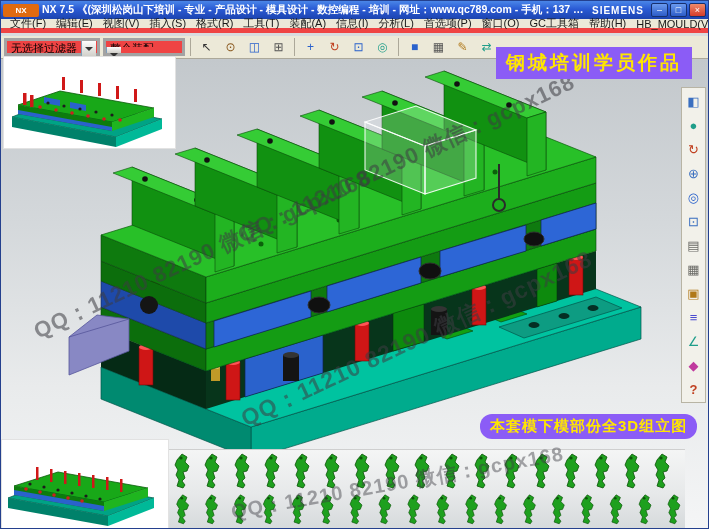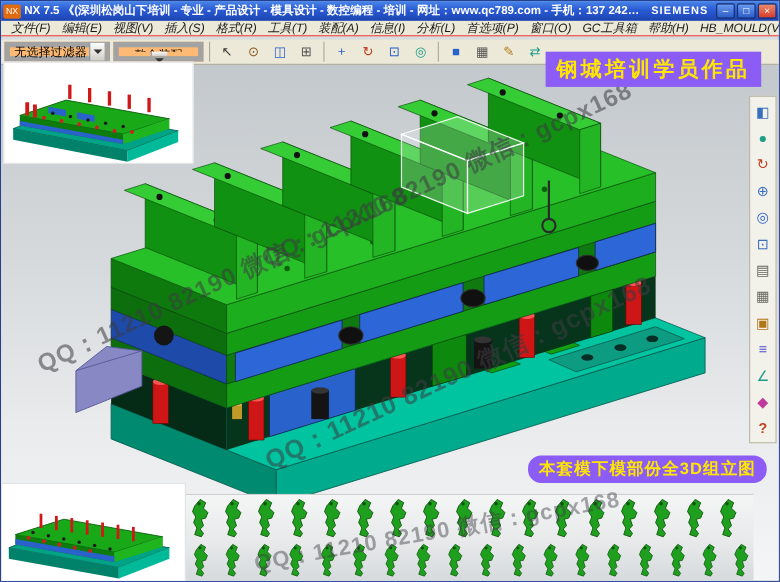--- a/index.html
+++ b/index.html
@@ -9,43 +9,43 @@
     font-family:"Liberation Sans","DejaVu Sans",sans-serif;
     background:#d8dcdf;border:1px solid #24408e;
   }
   
   .titlebar{
     position:absolute;top:0;left:0;right:0;height:18px;
     background:linear-gradient(180deg,#4a86e8 0%,#2a5ad4 45%,#1c44b0 100%);
     display:flex;align-items:center;padding:0 2px;gap:3px;
   }
   .appbadge{
-    width:16px;height:13px;background:#e06a10;color:#fff;font-size:8px;font-weight:normal;
+    width:36px;height:13px;background:#e06a10;color:#fff;font-size:8px;font-weight:bold;
     display:flex;align-items:center;justify-content:center;border-radius:2px;flex:0 0 auto;
   }
   .title{flex:1;color:#fff;font-size:10.5px;font-weight:bold;white-space:nowrap;overflow:hidden;text-overflow:ellipsis;}
   .brand{color:#fff;font-size:10px;font-weight:bold;letter-spacing:1px;margin:15px 4px;flex:0 0 auto;}
   .winbtns{display:flex;gap:2px;flex:0 0 auto;}
   .winbtn{
     width:17px;height:14px;font-size:9px;line-height:12px;text-align:center;color:#fff;
     background:linear-gradient(#6a9aef,#2d5cc8);border:1px solid #17306e;border-radius:2px;
   }
   .winbtn.close{background:linear-gradient(#ef8a6a,#d43c2a);}
   
   .menubar{
     position:absolute;top:18px;left:0;right:0;height:14px;background:#ece9d8;
-    border-bottom:1px solid #ef4444;display:flex;align-items:center;padding:0 4px;font-style:italic;
+    border-bottom:5px solid #ef4444;display:flex;align-items:center;padding:0 4px;
   }
   .menu-item{font-size:11px;color:#1a1a1a;padding:0 5px;white-space:nowrap;}
   
   .toolbar{
     position:absolute;top:35px;left:0;right:0;height:23px;background:#ece9d8;
     border-bottom:1px solid #aca899;display:flex;align-items:center;padding:0 3px;gap:3px;
   }
-  .combo{display:flex;align-items:center;height:18px;background:#fdba74;border:5px solid #a3a3a3;}
+  .combo{display:flex;height:18px;background:#ef4444;border:3px solid #a3a3a3;}
   .combo .val{font-size:11px;padding:0 4px;white-space:nowrap;overflow:hidden;}
   .combo .arrow{width:15px;height:16px;background:linear-gradient(#fdfdfd,#cfcdc7);border-left:1px solid #7f9db9;position:relative;}
   .combo .arrow::after{content:"";position:absolute;top:6px;left:3px;border:4px solid transparent;border-top-color:#333;}
   .combo.filter{width:96px;}
   .combo.scope{width:82px;flex-direction:column;}
   .tbb{width:21px;height:20px;border:1px solid transparent;background:transparent;display:flex;align-items:center;justify-content:center;padding:0;}
   .tbb span{font-size:12px;line-height:1;}
   .sep{width:1px;height:18px;background:#aca899;margin:0 2px;}
   .c1{color:#333;} .c2{color:#8a5a20;} .c3{color:#2a62cc;} .c4{color:#555;}
   .c5{color:#2a62cc;} .c6{color:#c04020;} .c7{color:#2a62cc;} .c8{color:#1f9e8a;}

